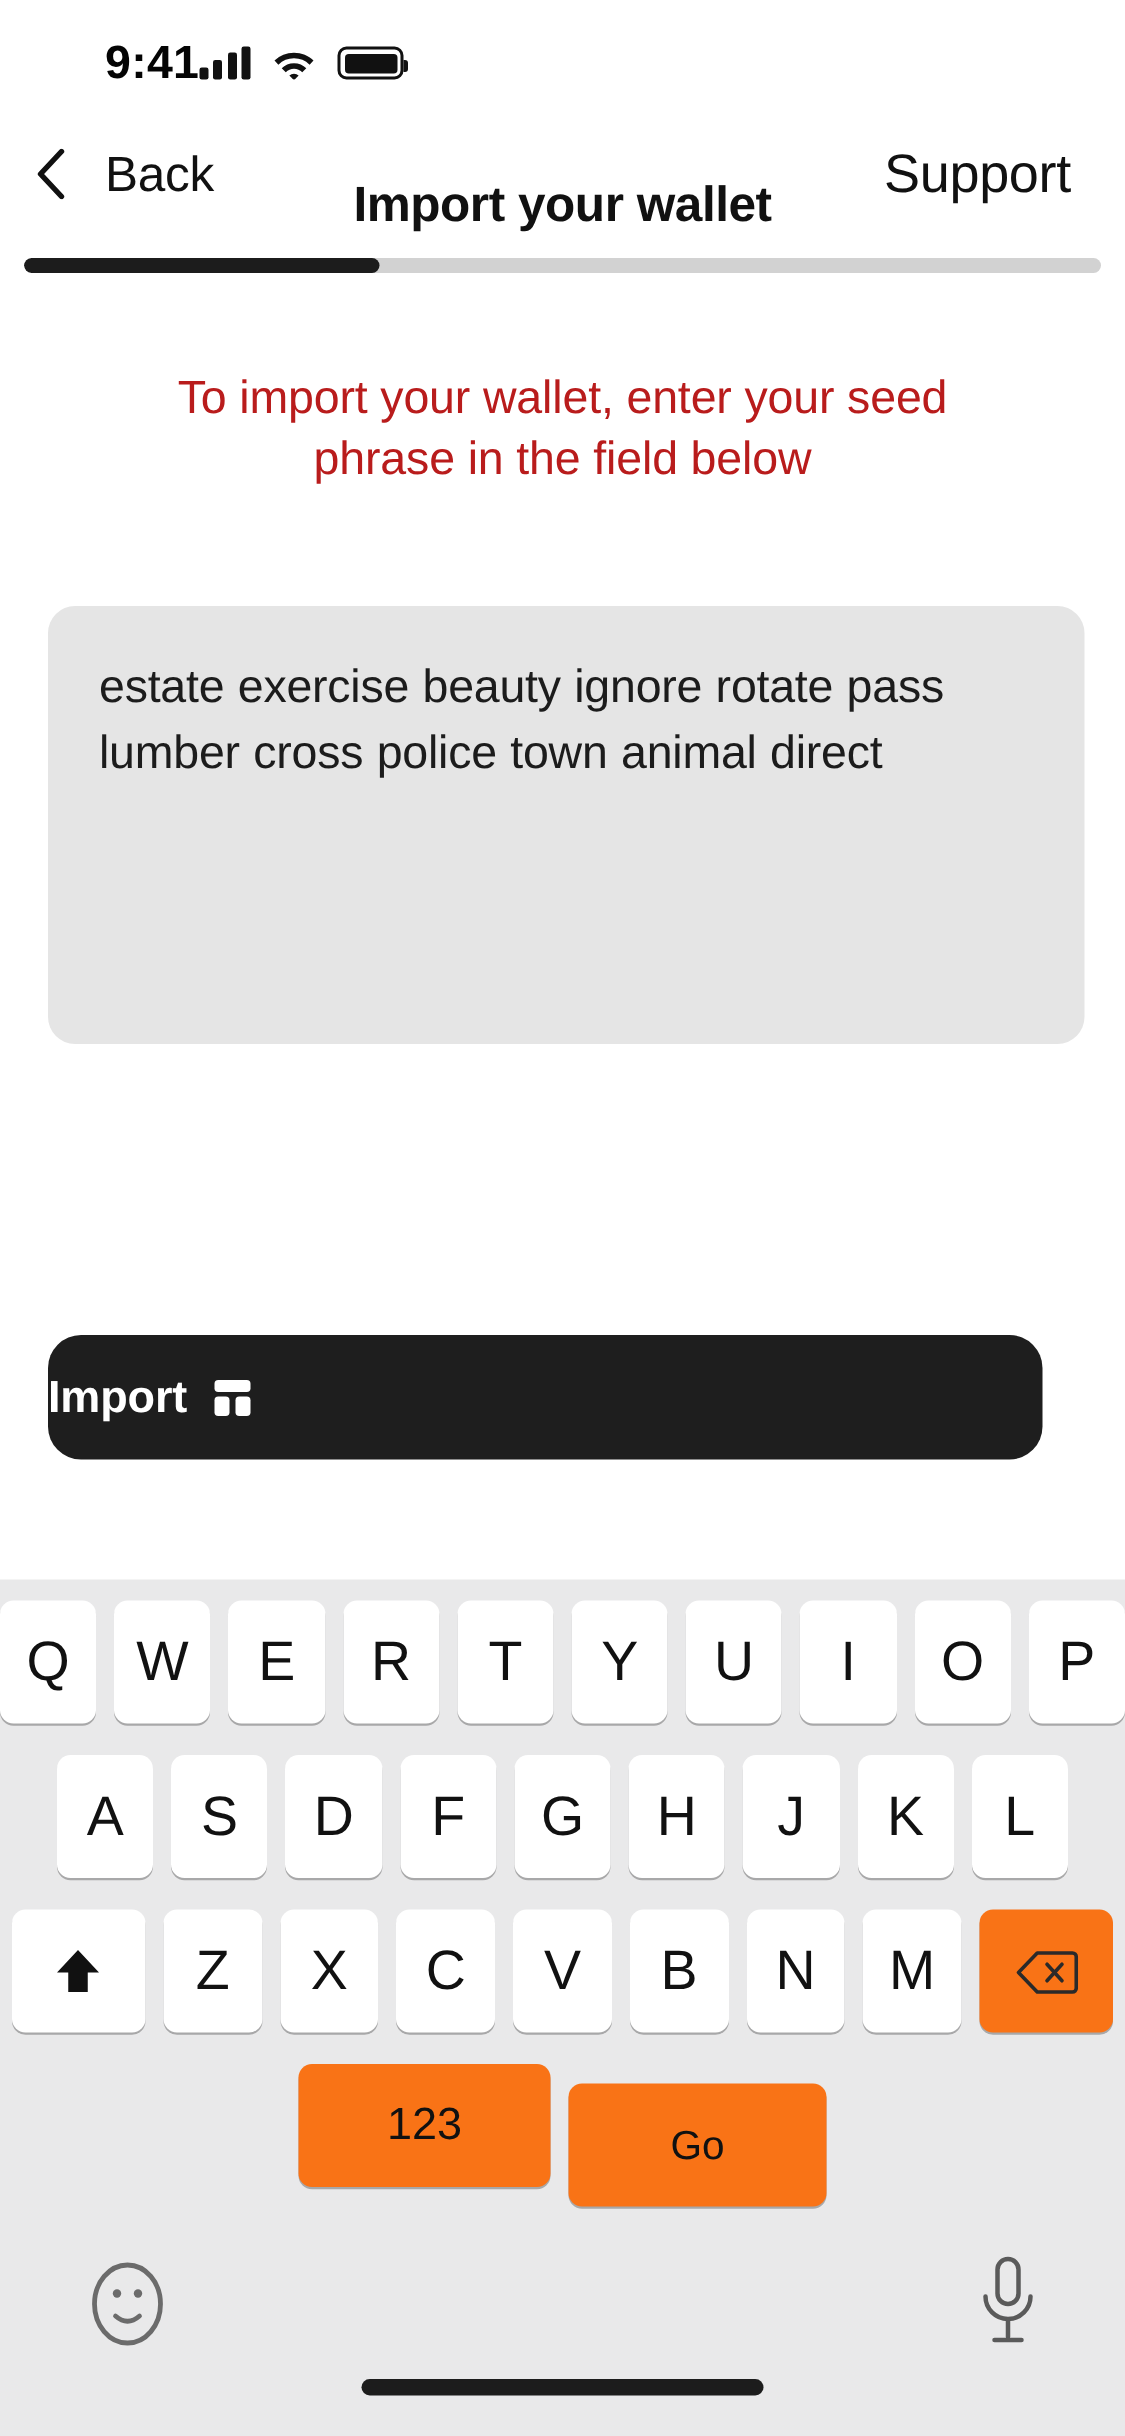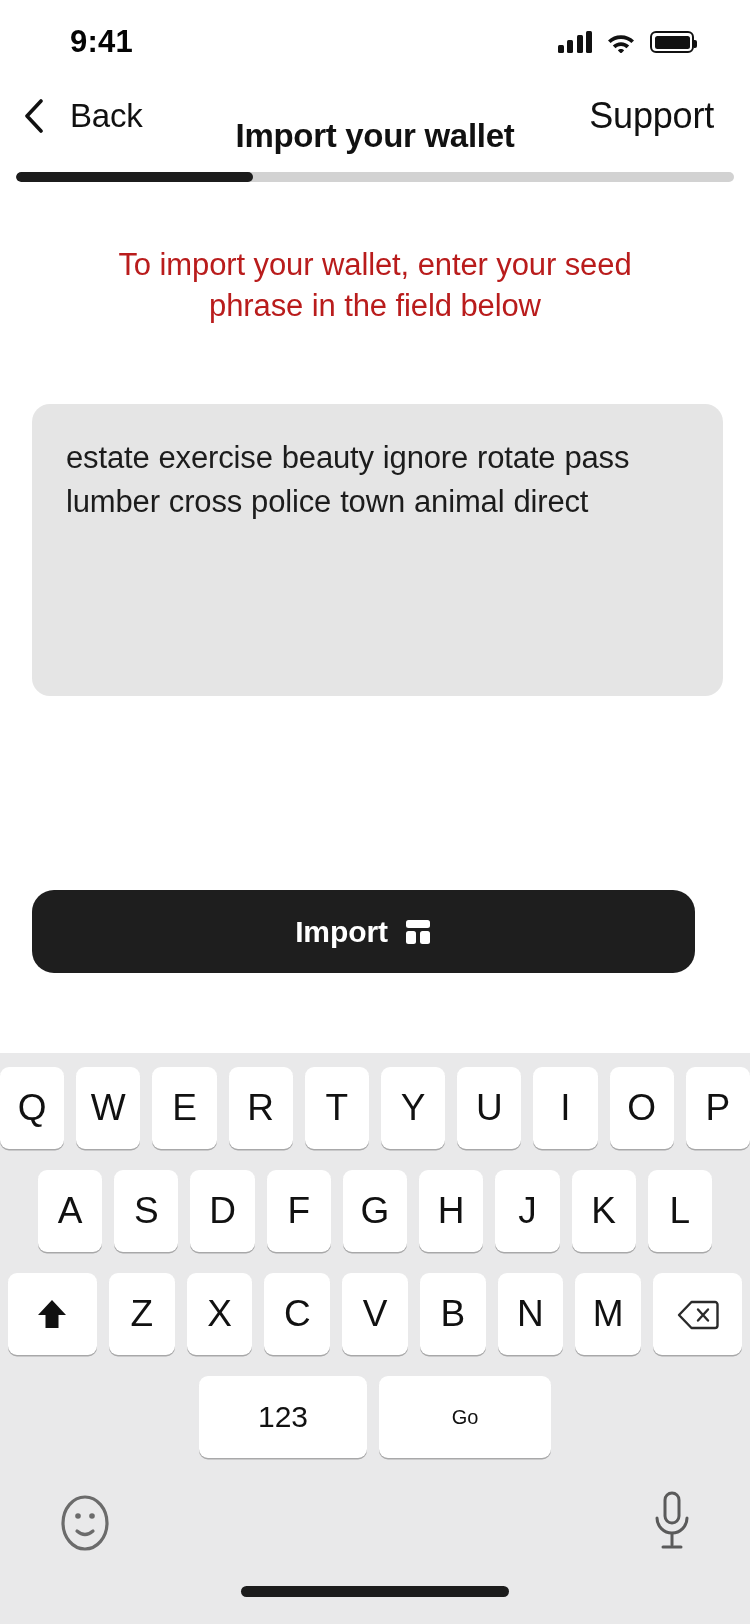--- a/index.html
+++ b/index.html
@@ -10,21 +10,20 @@
     -webkit-font-smoothing:antialiased;
     overflow:hidden;
     position:relative;
   }
 
   
   .status-bar {
     height:72px;
     display:flex;
     align-items:center;
-    justify-content:space-between;
     padding:12px 56px 0 70px;
   }
   .status-time {
     font-size:31px;
     font-weight:600;
     color:#040404;
     letter-spacing:0.2px;
   }
   .status-icons { display:flex; align-items:flex-end; gap:14px; }
   .signal { display:flex; align-items:flex-end; gap:3.5px; height:22px; }
@@ -118,21 +117,20 @@
   .import-btn {
     position:absolute;
     left:32px; right:55px;
     top:890px;
     height:83px;
     background:#1e1e1e;
     border:none;
     border-radius:22px;
     display:flex;
     align-items:center;
-    justify-content:center;
     gap:16px;
     cursor:pointer;
   }
   .import-label {
     font-size:30px; font-weight:700; color:#fff; letter-spacing:-0.1px;
   }
   .layout-icon { width:28px; height:28px; display:block; }
 
   
   .keyboard {
@@ -160,26 +158,26 @@
     box-shadow:0 1.5px 0 rgba(0,0,0,0.28);
     font-family:"Liberation Sans", sans-serif;
     font-size:37px;
     color:#111;
     display:flex;
     align-items:center;
     justify-content:center;
     cursor:pointer;
     padding:0;
   }
-  .key.gray { background:#ffffff; }
+  .key.gray { background:#f97316; }
   .key.wide-shift { flex:0 0 89px; }
   .key.wide-back  { flex:0 0 89px; }
   .key.k123 { flex:0 0 168px; font-size:30px; }
   .key.kspace { flex:1 1 auto; font-size:30px; }
-  .key.kgo { flex:0 0 172px; font-size:20px; }
+  .key.kgo { flex:0 0 172px; font-size:27px;margin-top:13px; }
   .shift-icon { width:38px; height:38px; display:block; }
   .backspace-icon { width:42px; height:32px; display:block; }
 
   .kb-bottom {
     display:flex;
     align-items:center;
     justify-content:space-between;
     padding:32px 56px 0 56px;
   }
   .emoji-icon { width:58px; height:64px; display:block; cursor:pointer; }

